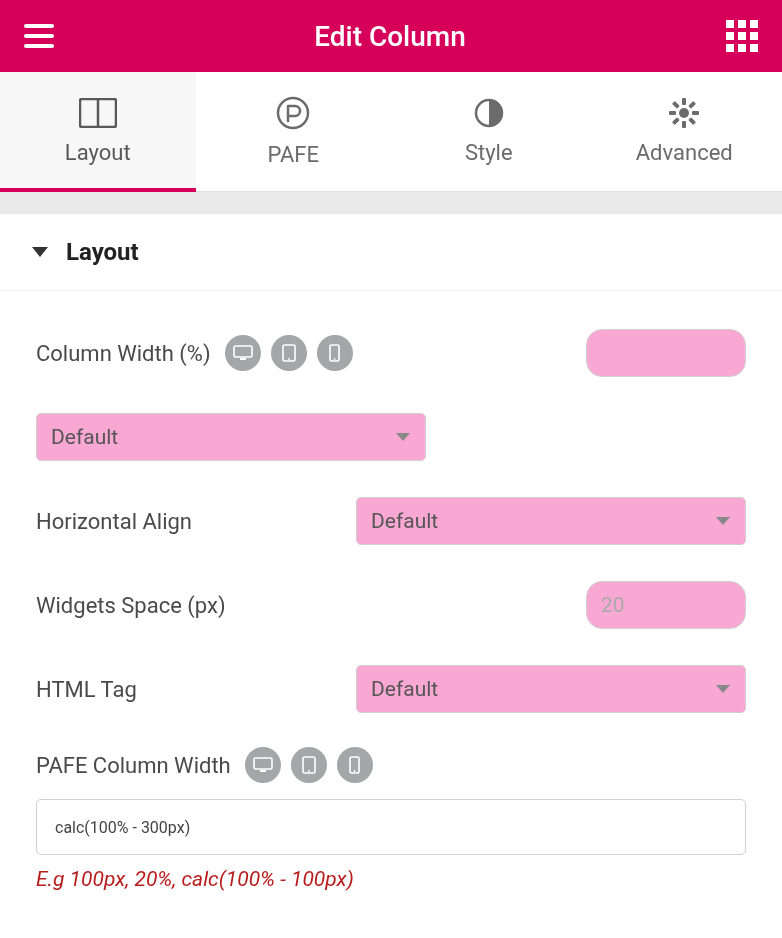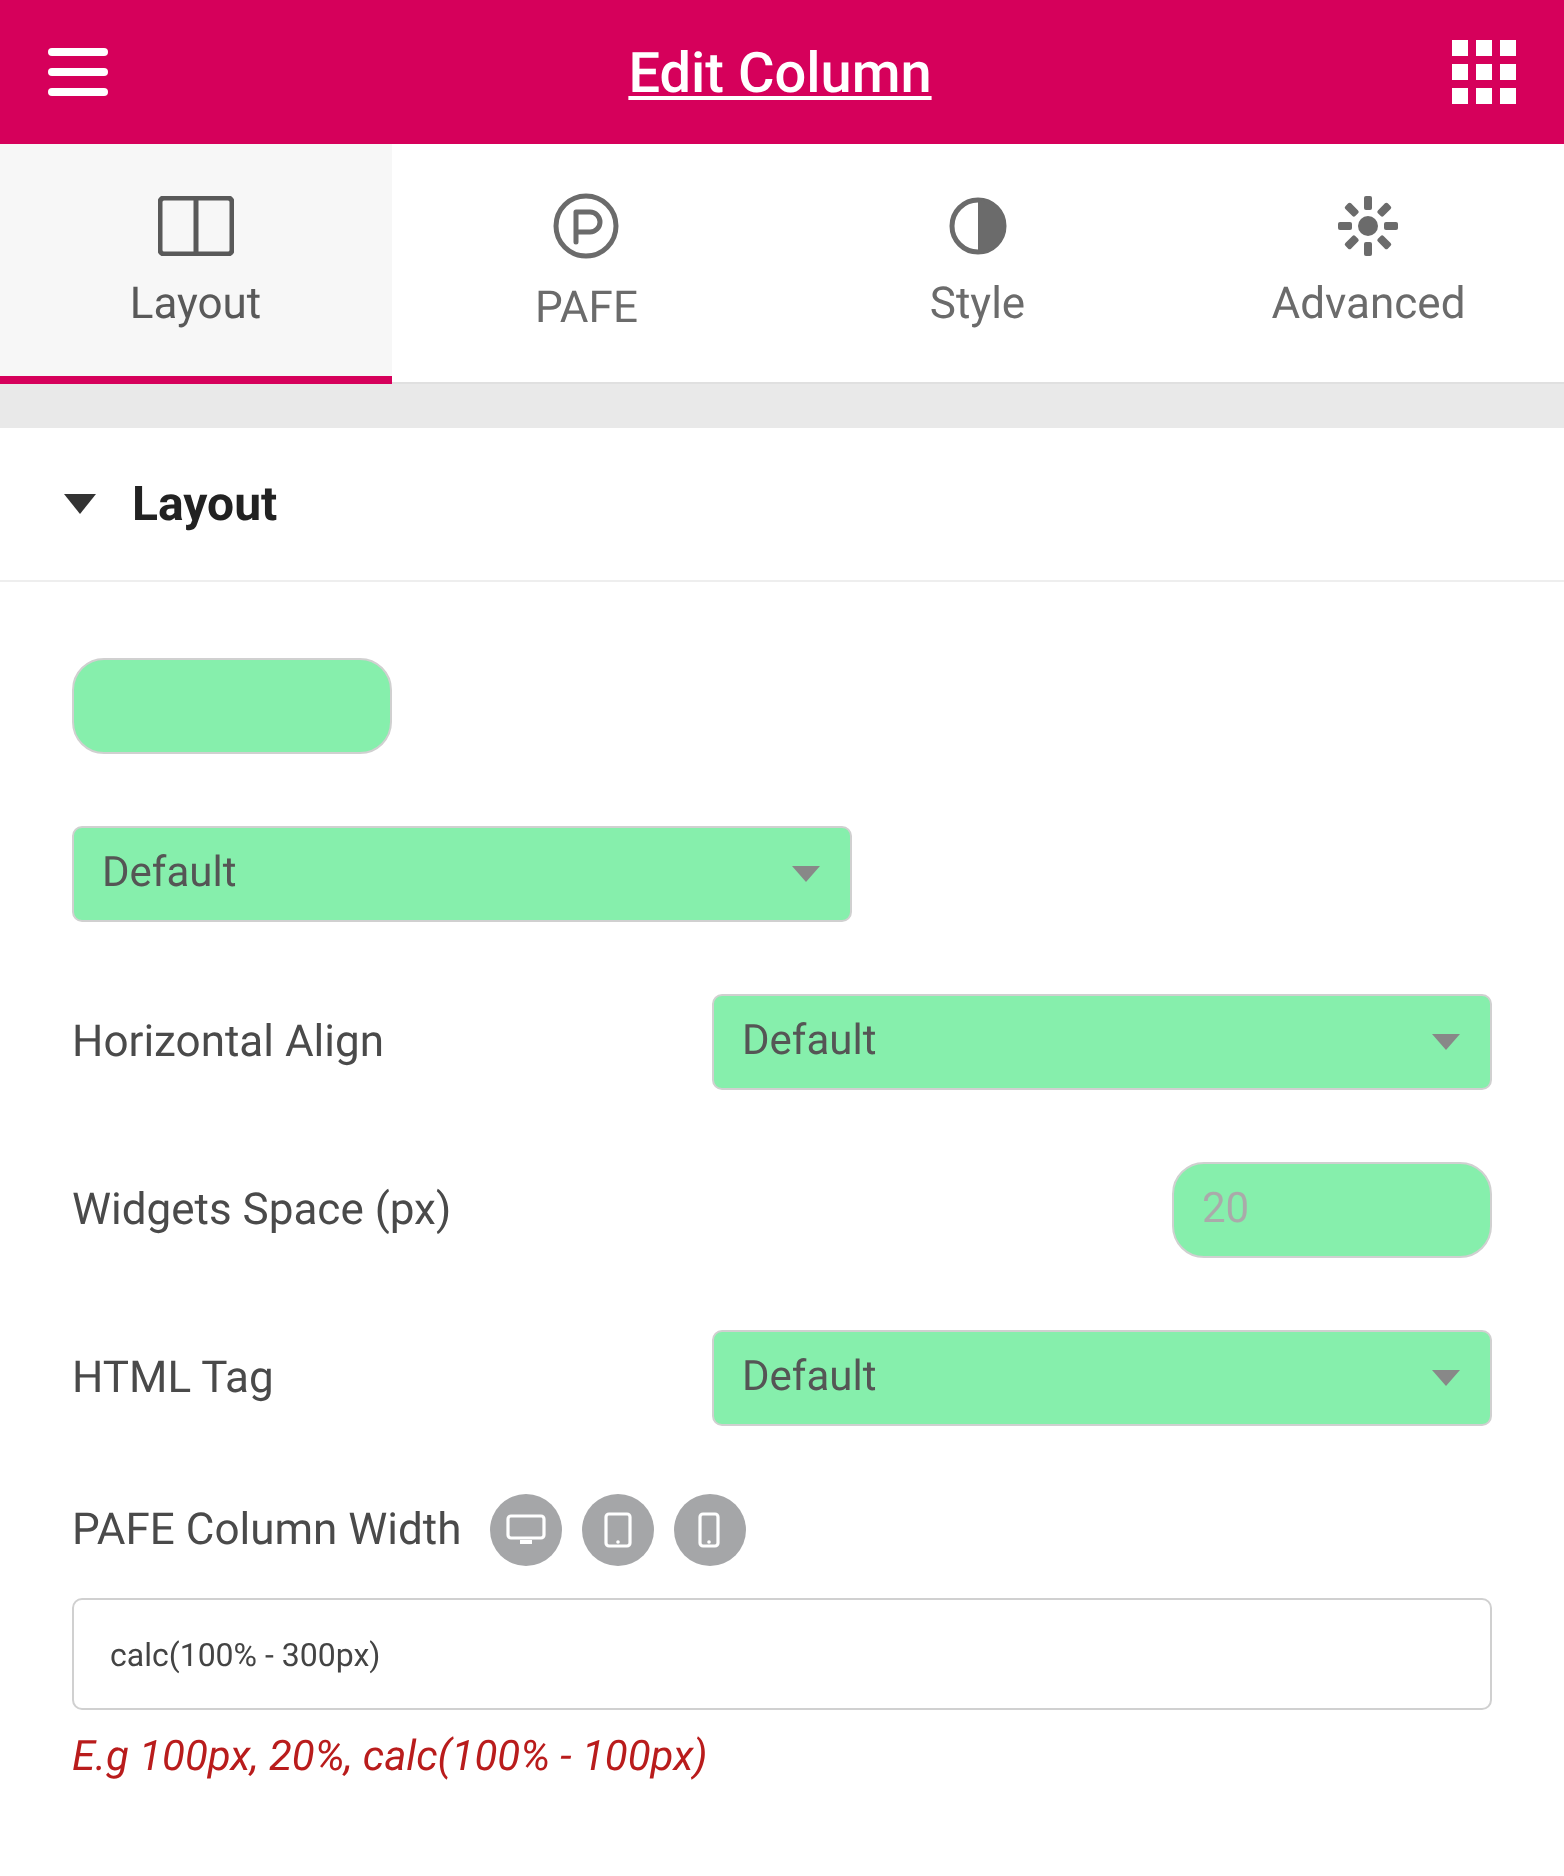--- a/index.html
+++ b/index.html
@@ -27,21 +27,20 @@
     display: block;
     width: 30px;
     height: 4px;
     background: #fff;
     border-radius: 2px;
   }
   .header-title {
     color: #fff;
     font-size: 28px;
     font-weight: 500;
-    text-decoration: underline;
   }
   .apps-grid {
     display: grid;
     grid-template-columns: repeat(3, 8px);
     grid-template-rows: repeat(3, 8px);
     gap: 4px;
     cursor: pointer;
   }
   .apps-grid span {
     background: #fff;
@@ -136,21 +135,21 @@
     justify-content: center;
     cursor: pointer;
   }
   .text-input, .select-input {
     height: 48px;
     border: 1px solid #d0d0d0;
     border-radius: 5px;
     font-size: 21px;
     padding: 0 14px;
     color: #555;
-    background: #86efac;
+    background: #f9a8d4;
     font-family: inherit;
   }
   .text-input { width: 160px; text-align: left; border-radius: 16px; }
   .text-input::placeholder { color: #aaa; }
   .select-input {
     width: 390px;
     appearance: none;
     -webkit-appearance: none;
     background-image: none;
     position: relative;
@@ -264,20 +263,43 @@
 <div class="gap-strip"></div>
 
 <div class="section-header">
   <span class="caret-down"></span>
   <span class="section-title">Layout</span>
 </div>
 
 <div class="panel">
 
   <div class="control-row">
+    <div class="control-label label-stack">
+      <span>Column Width (%)</span>
+      <div class="device-btns">
+        <div class="device-btn">
+          <svg width="20" height="16" viewBox="0 0 20 16">
+              <rect x="1" y="1" width="18" height="11" rx="1.5" fill="none" stroke="#fff" stroke-width="1.6"></rect>
+              <rect x="7" y="13" width="6" height="2" fill="#fff"></rect>
+            </svg>
+        </div>
+        <div class="device-btn">
+          <svg width="14" height="18" viewBox="0 0 14 18">
+              <rect x="1" y="1" width="12" height="16" rx="1.5" fill="none" stroke="#fff" stroke-width="1.6"></rect>
+              <circle cx="7" cy="15" r="0.9" fill="#fff"></circle>
+            </svg>
+        </div>
+        <div class="device-btn">
+          <svg width="11" height="18" viewBox="0 0 11 18">
+              <rect x="1" y="1" width="9" height="16" rx="1.5" fill="none" stroke="#fff" stroke-width="1.6"></rect>
+              <circle cx="5.5" cy="15" r="0.9" fill="#fff"></circle>
+            </svg>
+        </div>
+      </div>
+    </div>
     <input class="text-input" type="text" value="" style="">
   </div>
 
   <div class="control-row">
     <div class="select-wrap">
       <select class="select-input">
         <option>Default</option>
       </select>
       <span class="arrow"></span>
     </div>

